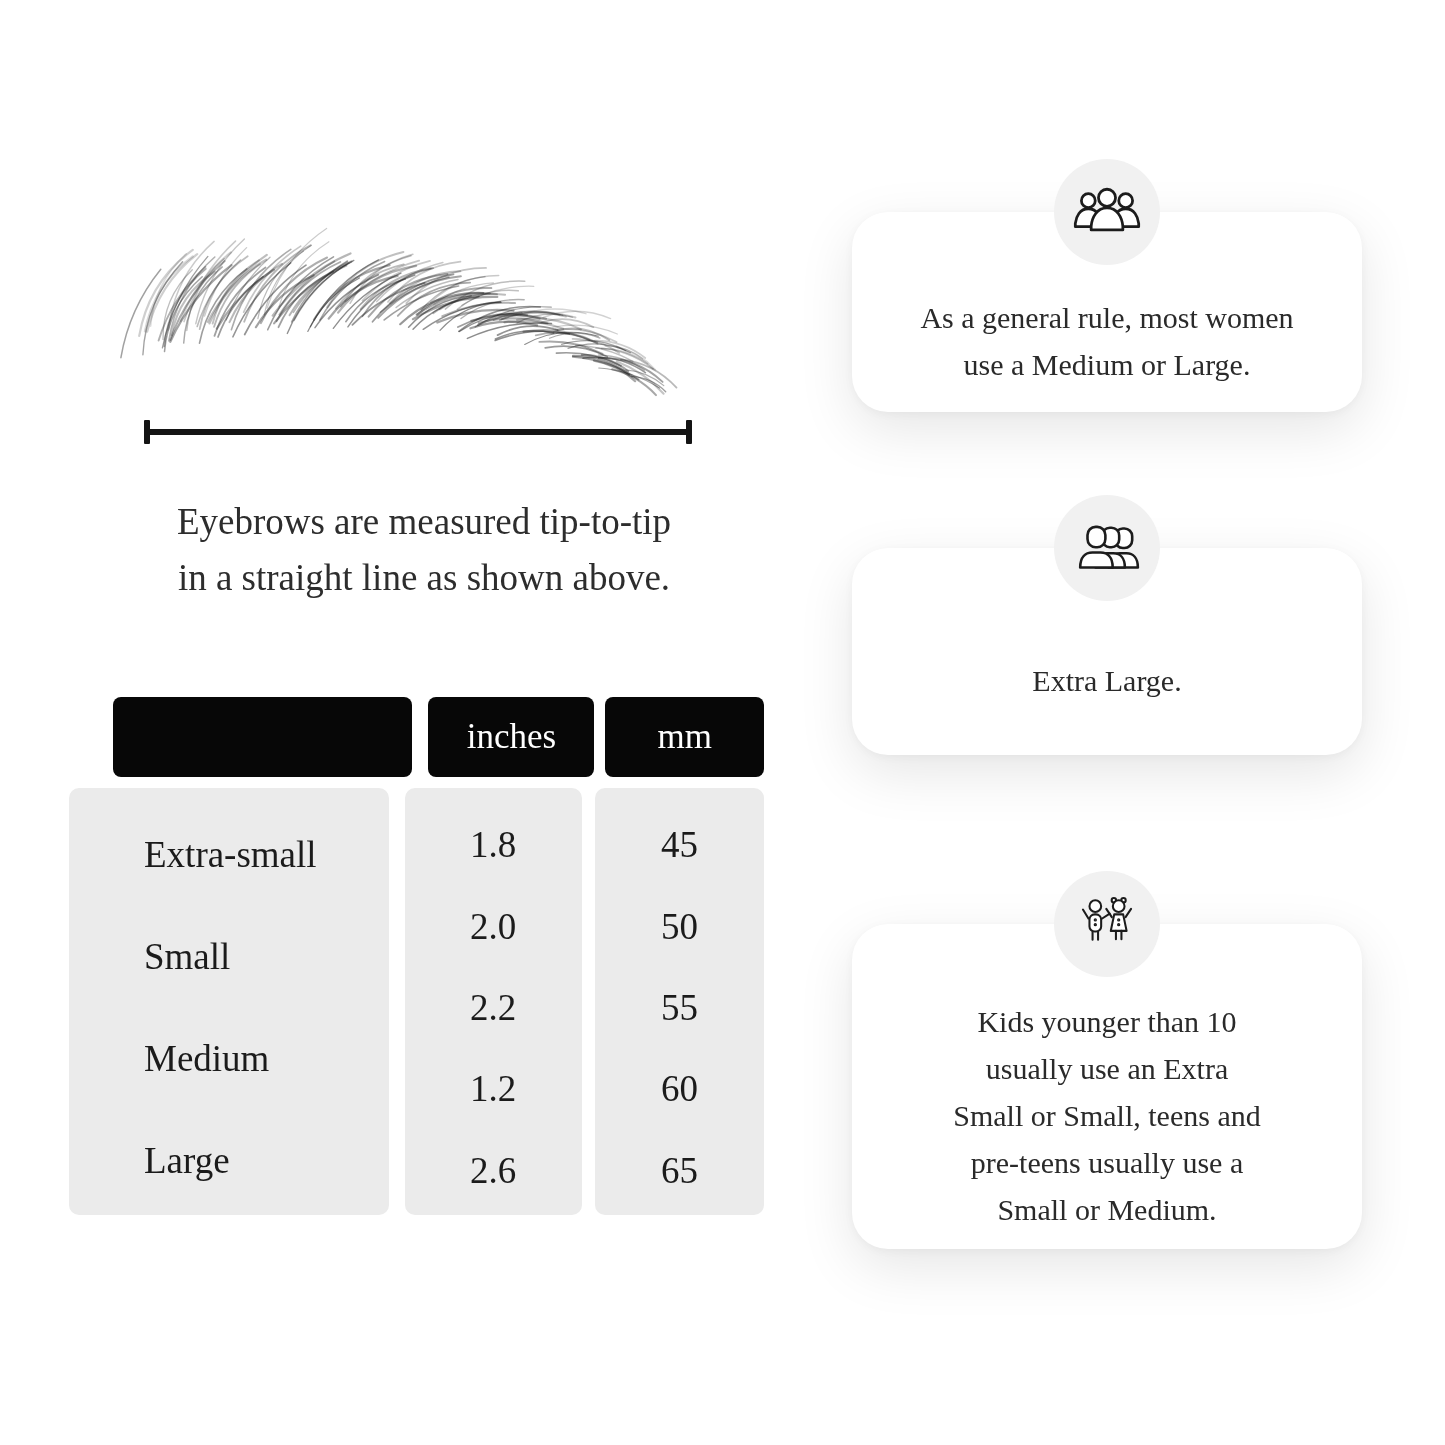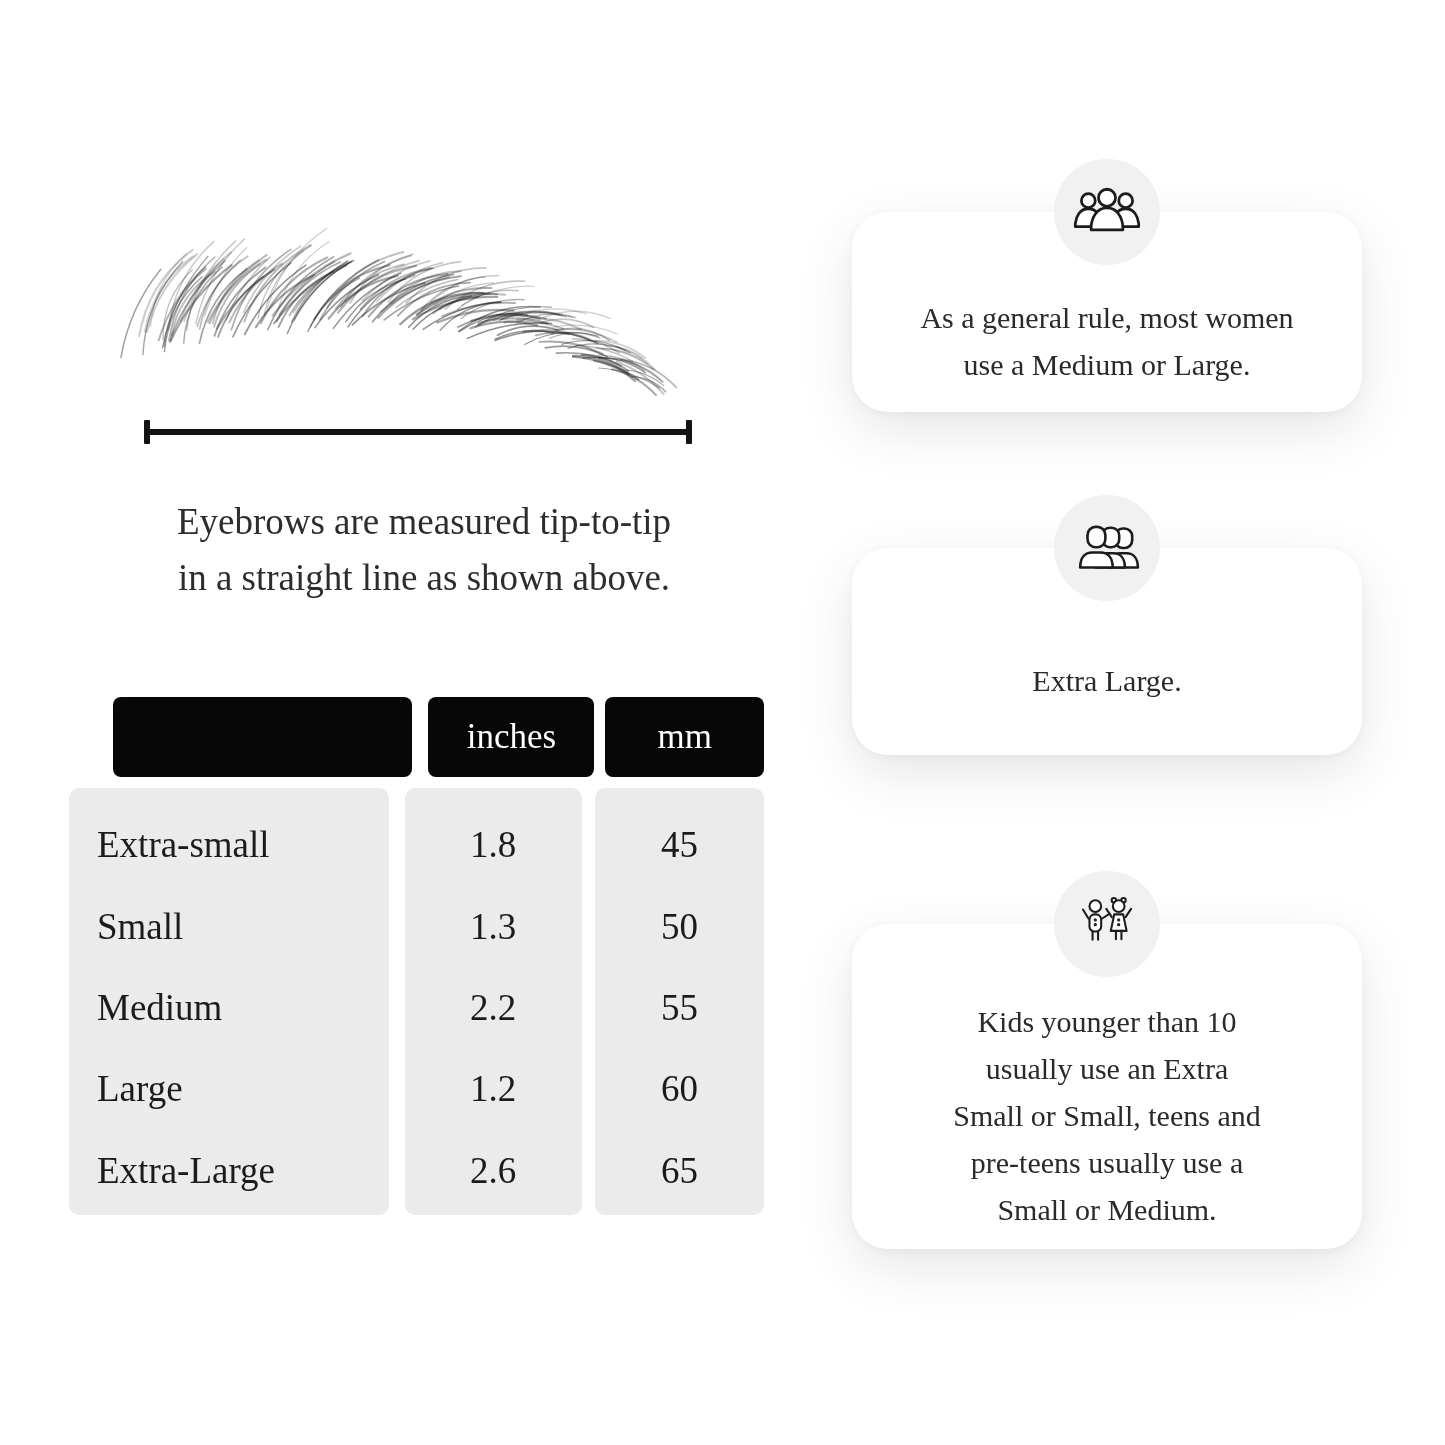--- a/index.html
+++ b/index.html
@@ -26,21 +26,21 @@
   .th.c1{width:321px;}
   .th.c2{width:178px;margin-left:16px;}
   .th.c3{width:170px;margin-left:11px;}
   .tbody{display:flex;margin-top:11px;}
   .tcol{height:427px;background:#ebebeb;border-radius:10px;display:flex;flex-direction:column;
         padding:16px 0 4px 0;box-sizing:border-box;}
   .tcol.c1{width:321px;}
   .tcol.c2{width:178px;margin-left:16px;}
   .tcol.c3{width:170px;margin-left:13px;}
   .tcell{flex:1;display:flex;align-items:center;font-size:37px;color:#1b1b1b;}
-  .tcol.c1 .tcell{padding-left:28px;}
+  .tcol.c1 .tcell{padding-left:75px;}
   .tcol.c2 .tcell,.tcol.c3 .tcell{justify-content:center;}
   
   .card{position:absolute;left:852px;width:510px;background:#ffffff;border-radius:36px;
     box-shadow:0 18px 55px rgba(0,0,0,0.10),0 2px 10px rgba(0,0,0,0.04);
     display:flex;flex-direction:column;align-items:center;justify-content:center;
     box-sizing:border-box;padding-top:58px;}
   .card.c1{top:212px;height:200px;}
   .card.c2{top:548px;height:207px;}
   .card.c3{top:924px;height:325px;}
   .icon-circle{position:absolute;left:50%;top:-53px;transform:translateX(-50%);
@@ -231,25 +231,24 @@
       <div class="th c1"></div>
       <div class="th c2">inches</div>
       <div class="th c3">mm</div>
     </div>
     <div class="tbody">
       <div class="tcol c1">
         <div class="tcell">Extra-small</div>
         <div class="tcell">Small</div>
         <div class="tcell">Medium</div>
         <div class="tcell">Large</div>
-        <div class="tcell">Extra-Large</div>
       </div>
       <div class="tcol c2">
         <div class="tcell">1.8</div>
-        <div class="tcell">1.3</div>
+        <div class="tcell">2.0</div>
         <div class="tcell">2.2</div>
         <div class="tcell">1.2</div>
         <div class="tcell">2.6</div>
       </div>
       <div class="tcol c3">
         <div class="tcell">45</div>
         <div class="tcell">50</div>
         <div class="tcell">55</div>
         <div class="tcell">60</div>
         <div class="tcell">65</div>

